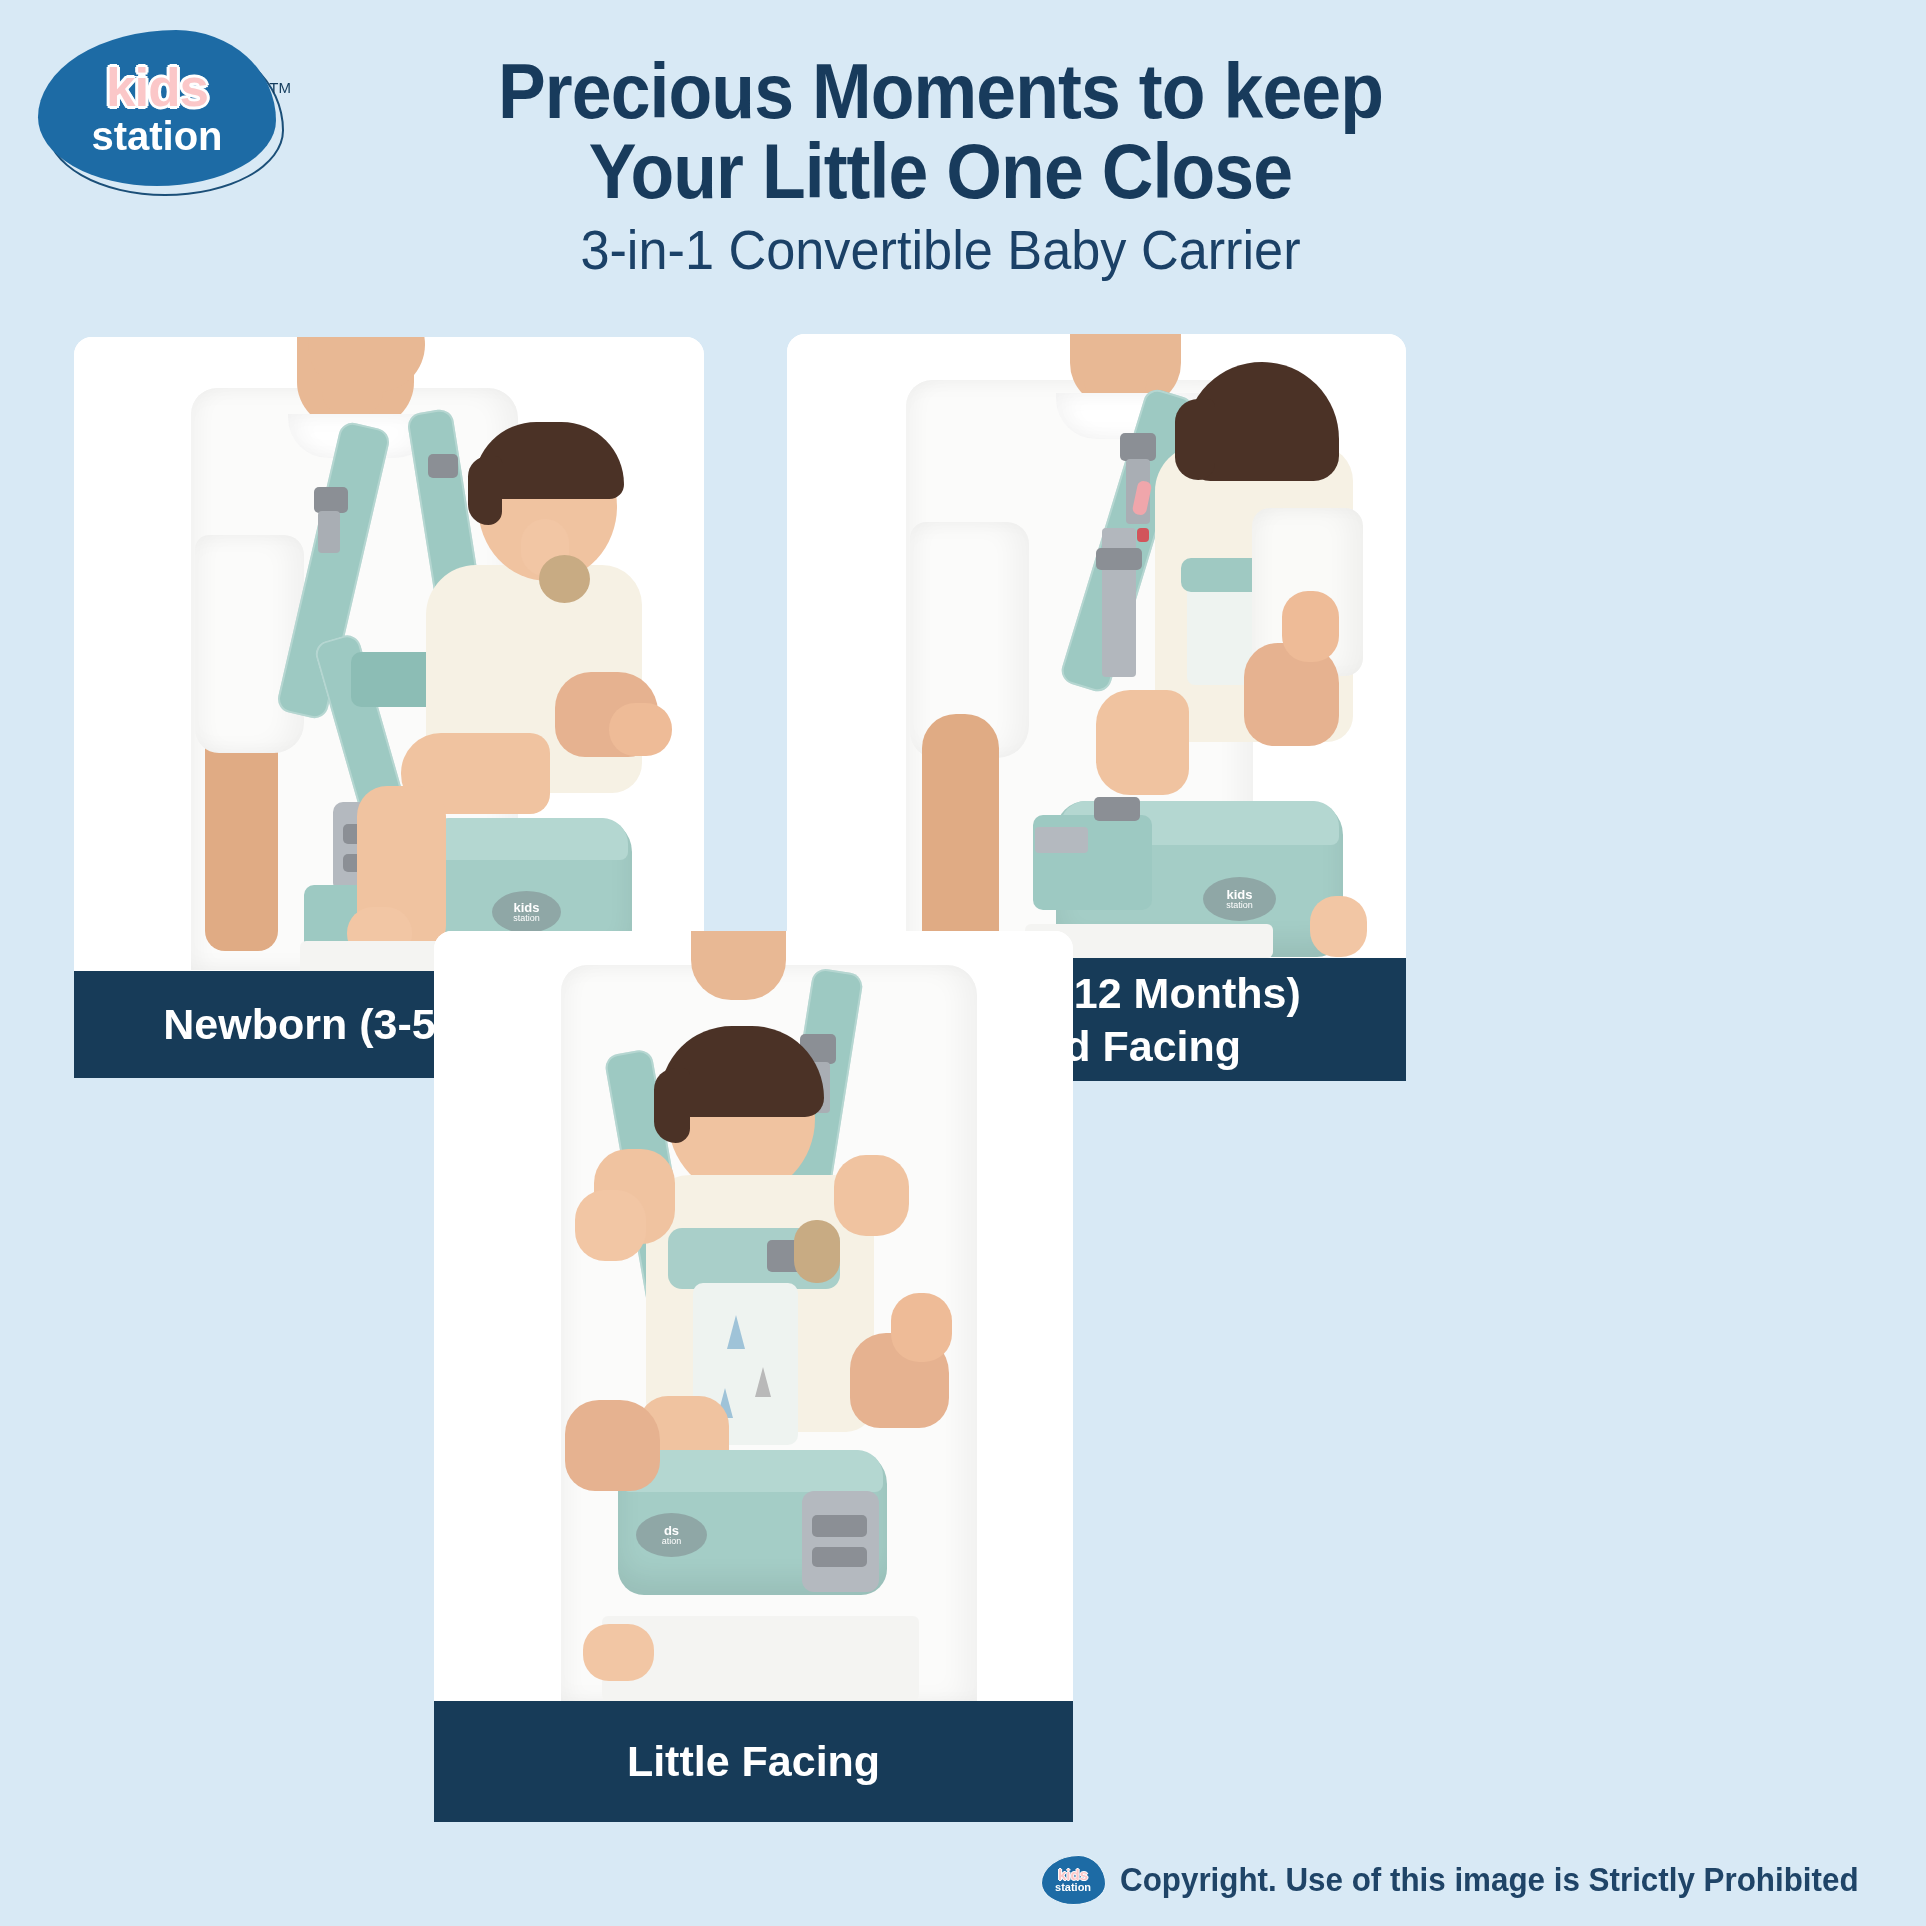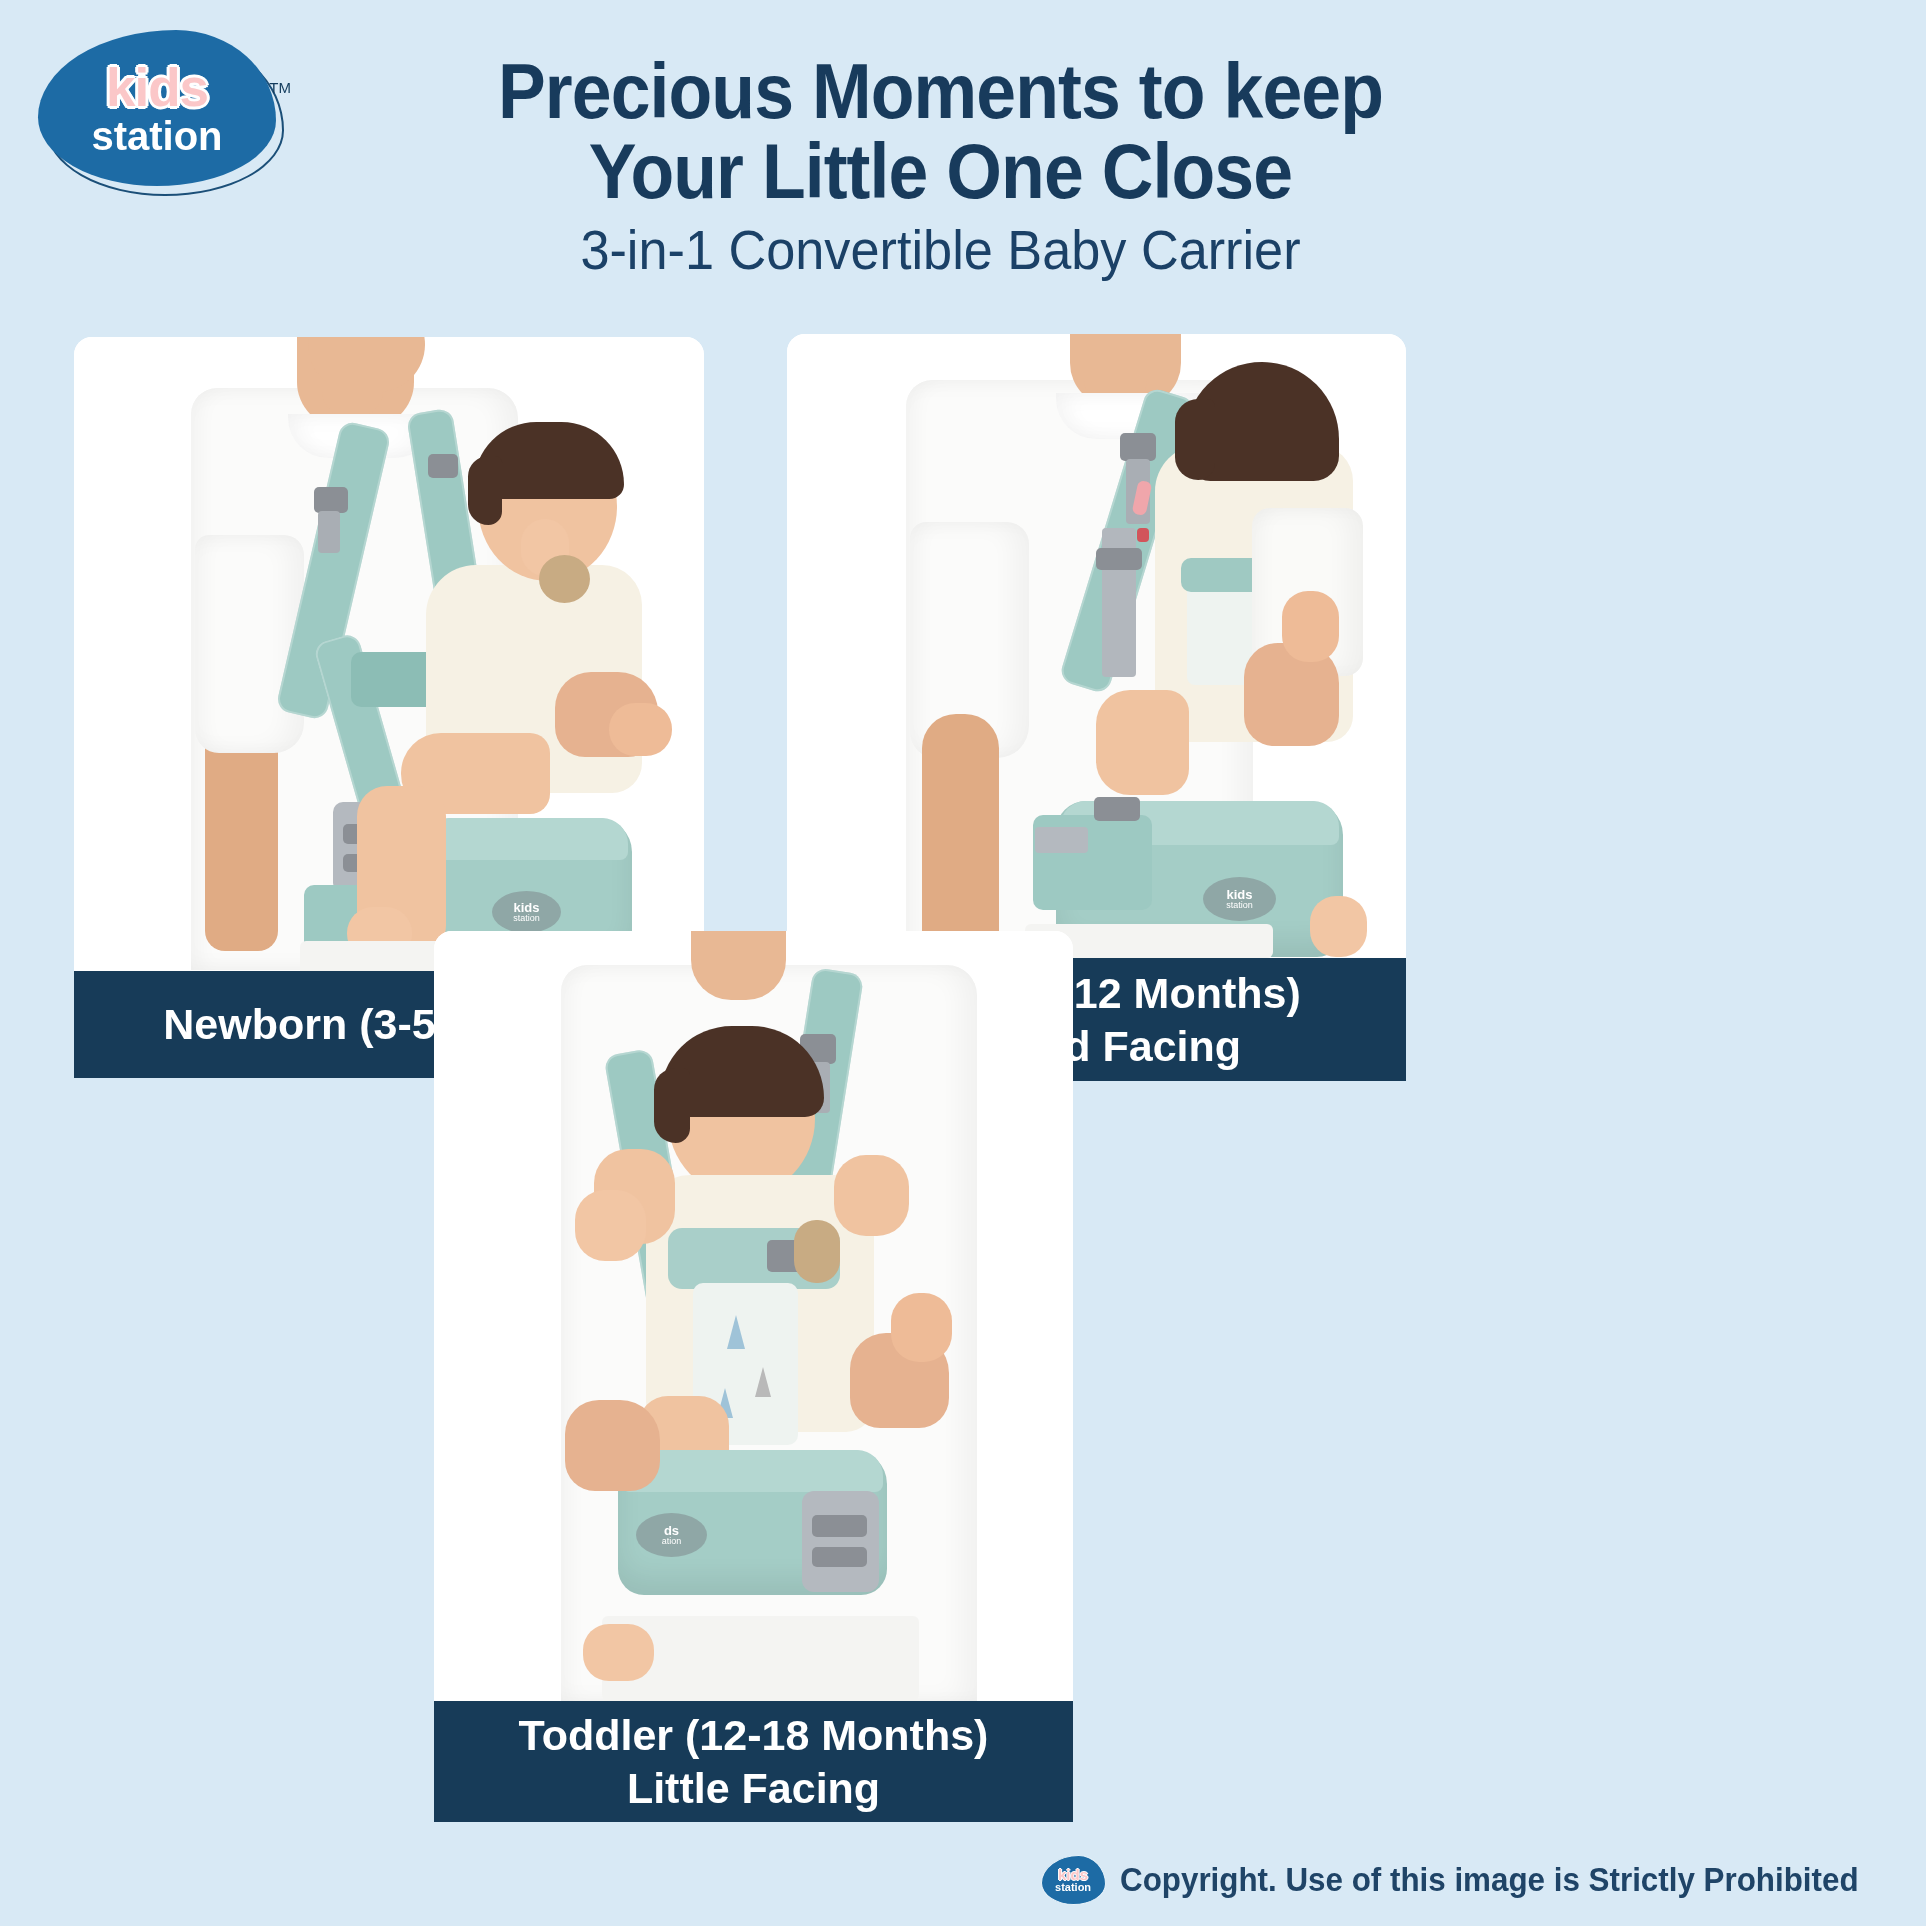--- a/index.html
+++ b/index.html
@@ -323,21 +323,20 @@
       <div class="skin" style="left:131px; top:469px; width:95px; height:91px; border-radius:34px 40px 30px 30px; background:#e6b290;"></div>
       <div class="skin" style="left:416px; top:402px; width:99px; height:95px; border-radius:36px 40px 30px 30px; background:#e6b290;"></div>
       <div class="skin" style="left:457px; top:362px; width:61px; height:69px; border-radius:28px; background:#eebb97;"></div>
 
       <div class="pants" style="left:168px; top:685px; width:317px; height:85px;"></div>
 
       <div class="skin" style="left:149px; top:693px; width:71px; height:57px; border-radius:26px; background:#f2c6a4;"></div>
     </div>
   </div>
   <div class="card-caption" style="height:121px;">
-    <span class="cap-line">Toddler (12-18 Months)</span>
     <span class="cap-line">Little Facing</span>
   </div>
 </div>
 
 <div id="footer">
   <div class="foot-logo">
     <div class="foot-blob"></div>
     <div class="foot-inner">
       <span class="foot-kids">kids</span>
       <span class="foot-station">station</span>

